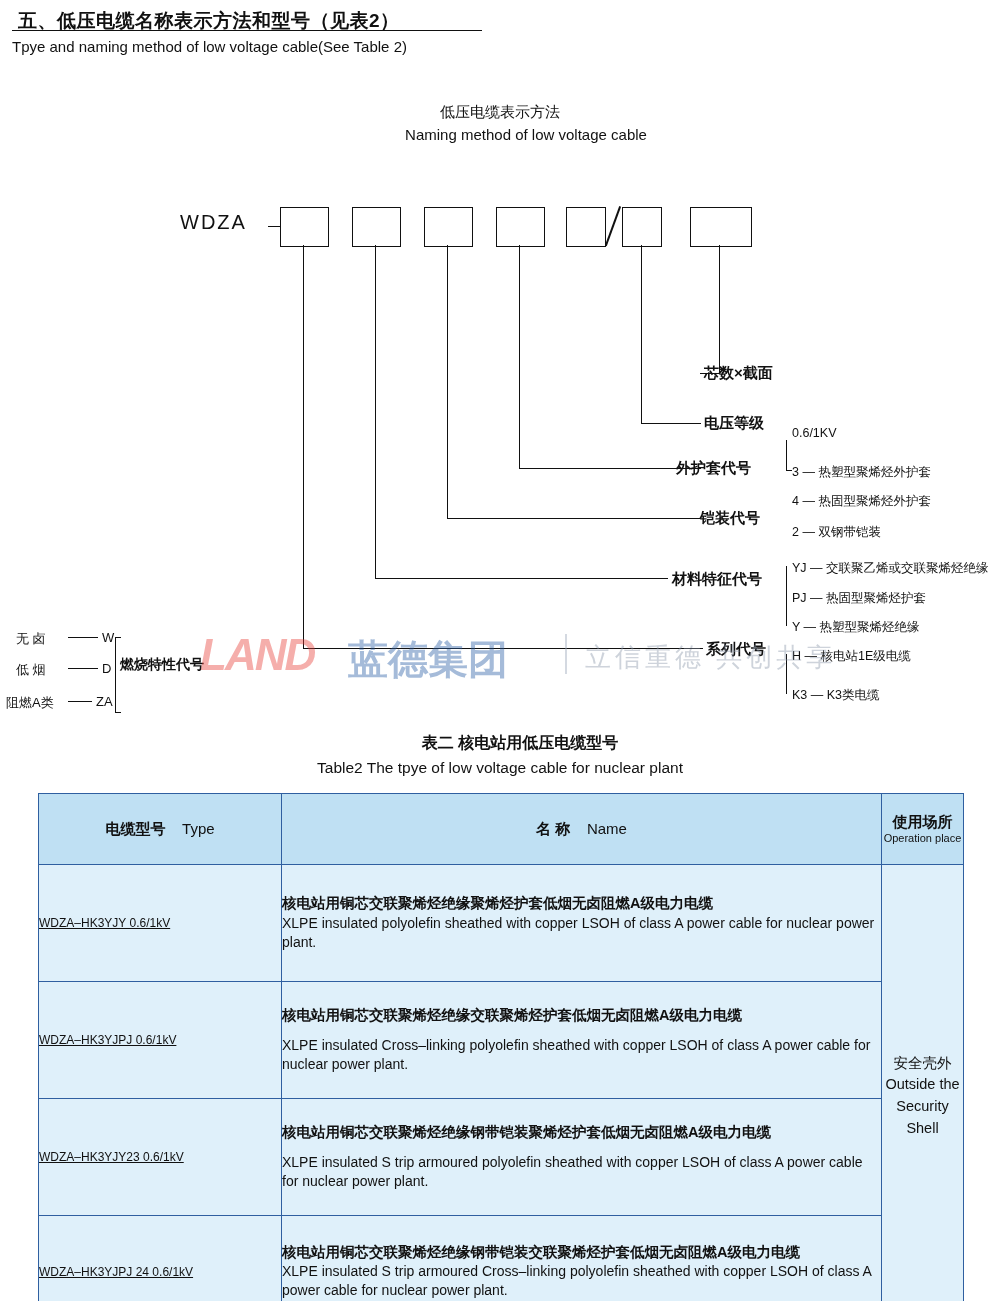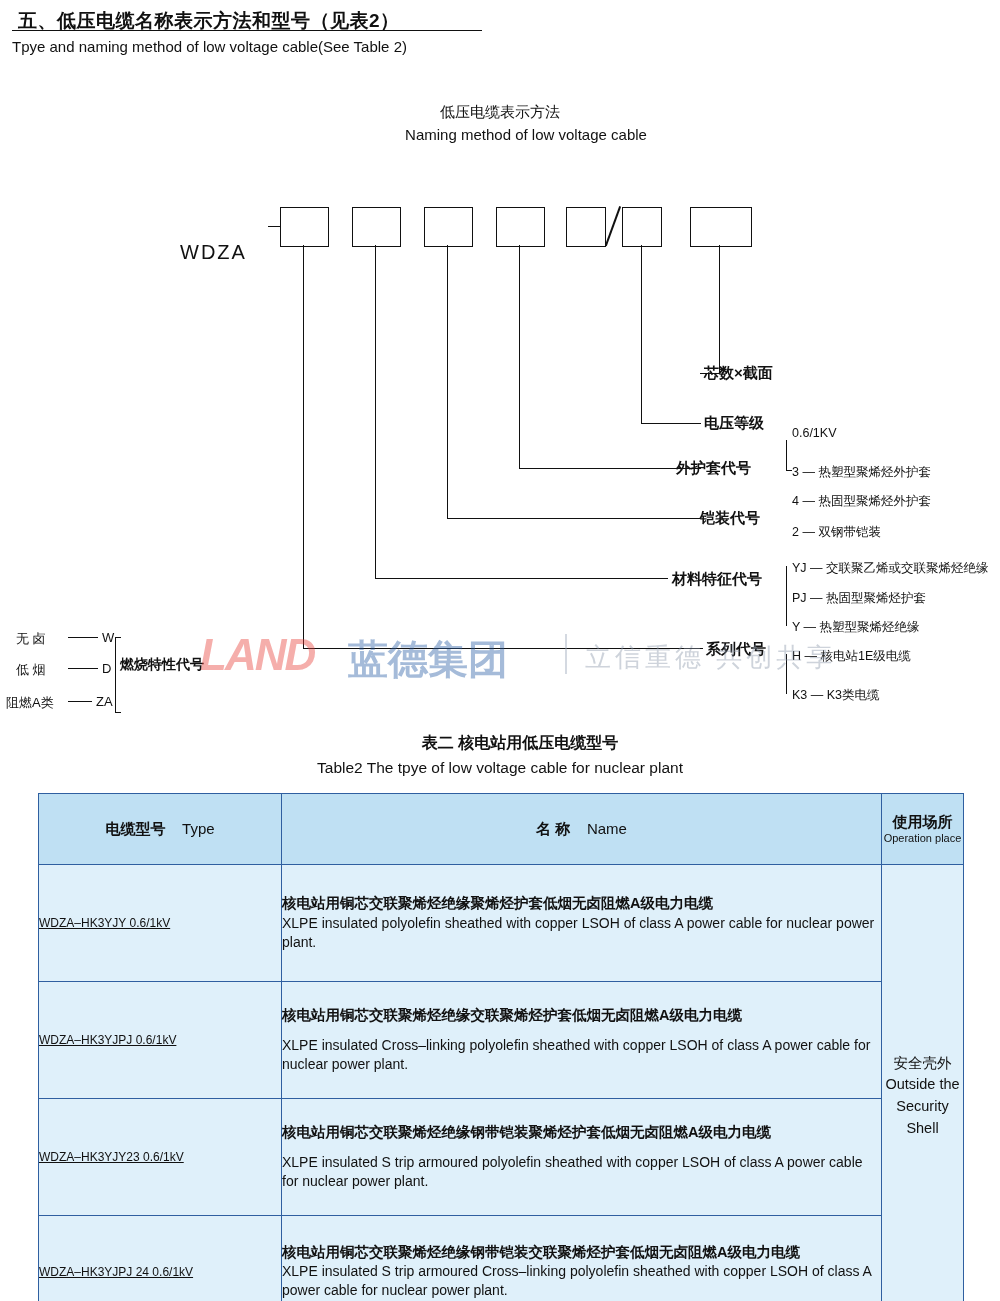--- a/index.html
+++ b/index.html
@@ -16,21 +16,21 @@
   
   .head-cn{position:absolute;left:18px;top:8px;font-size:19px;font-weight:bold;letter-spacing:.5px;}
   .head-en{position:absolute;left:12px;top:38px;font-size:15px;}
   .head-rule{position:absolute;left:12px;top:30px;width:470px;height:1px;background:#111;}
 
   
   .dia-t1{position:absolute;left:0;top:103px;width:1000px;text-align:center;font-size:15px;}
   .dia-t2{position:absolute;left:0;top:126px;width:1000px;text-align:center;font-size:15px;padding-left:26px;}
 
   
-  .wdza{position:absolute;left:180px;top:211px;font-size:20px;letter-spacing:2px;margin-top:30px;}
+  .wdza{position:absolute;left:180px;top:211px;font-size:20px;letter-spacing:2px;}
 
   
   .bx{position:absolute;border:1px solid #111;background:#fff;}
 
   
   .ln{position:absolute;background:#111;}
   .lnh{height:1px;}
   .lnv{width:1px;}
 
   

